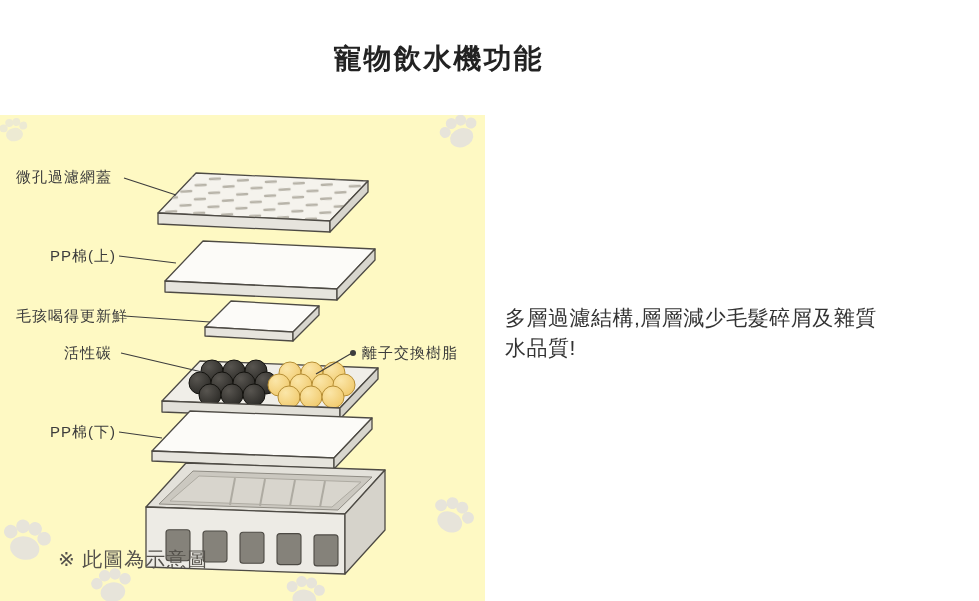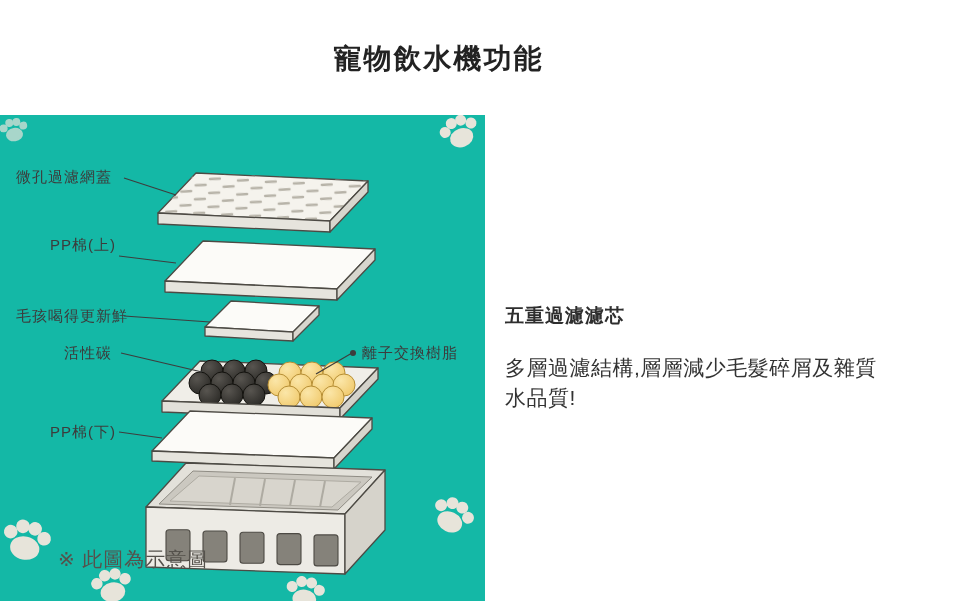--- a/index.html
+++ b/index.html
@@ -12,21 +12,21 @@
   .screen { position:relative; width:877px; height:601px; overflow:hidden; background:#fff; }
 
   .page-title {
     position:absolute; top:40px; left:0; width:100%;
     text-align:center; font-size:28px; font-weight:700;
     color:#222; letter-spacing:2px;
   }
 
   .panel {
     position:absolute; left:0; top:115px; width:485px; height:486px;
-    background:#14b8a6;
+    background:#fef9c3;
   }
   .panel svg { position:absolute; left:0; top:0; }
 
   .diagram-label {
     position:absolute; font-size:15px; color:#3c3c3c;
     letter-spacing:1px; white-space:nowrap; line-height:18px;
   }
   .note {
     position:absolute; font-size:20px; color:#55524c;
     letter-spacing:1px; white-space:nowrap;
@@ -164,26 +164,25 @@
         <line x1="119" y1="141" x2="176" y2="148"></line>
         <line x1="124" y1="201" x2="210" y2="207"></line>
         <line x1="121" y1="238" x2="202" y2="257"></line>
         <line x1="352" y1="238" x2="316" y2="259"></line>
         <circle cx="353" cy="238" r="3" fill="#3d3d3d" stroke="none"></circle>
         <line x1="119" y1="317" x2="162" y2="323"></line>
       </g>
     </svg>
 
     <div class="diagram-label" style="left:16px; top:53px">微孔過濾網蓋</div>
-    <div class="diagram-label" style="left:50px; top:121px">PP棉(上)</div>
+    <div class="diagram-label" style="left:50px; top:132px">PP棉(上)</div>
     <div class="diagram-label" style="left:16px; top:192px">毛孩喝得更新鮮</div>
     <div class="diagram-label" style="left:64px; top:229px">活性碳</div>
     <div class="diagram-label" style="left:362px; top:229px">離子交換樹脂</div>
     <div class="diagram-label" style="left:50px; top:308px">PP棉(下)</div>
     <div class="note" style="left:58px; top:431px">※ 此圖為示意圖</div>
   </div>
 
   <div class="desc">
-    <h2>五重過濾濾芯</h2>
     <p>多層過濾結構,層層減少毛髮碎屑及雜質,提升飲水品質!</p>
   </div>
 
 </div>
 
 </body></html>

